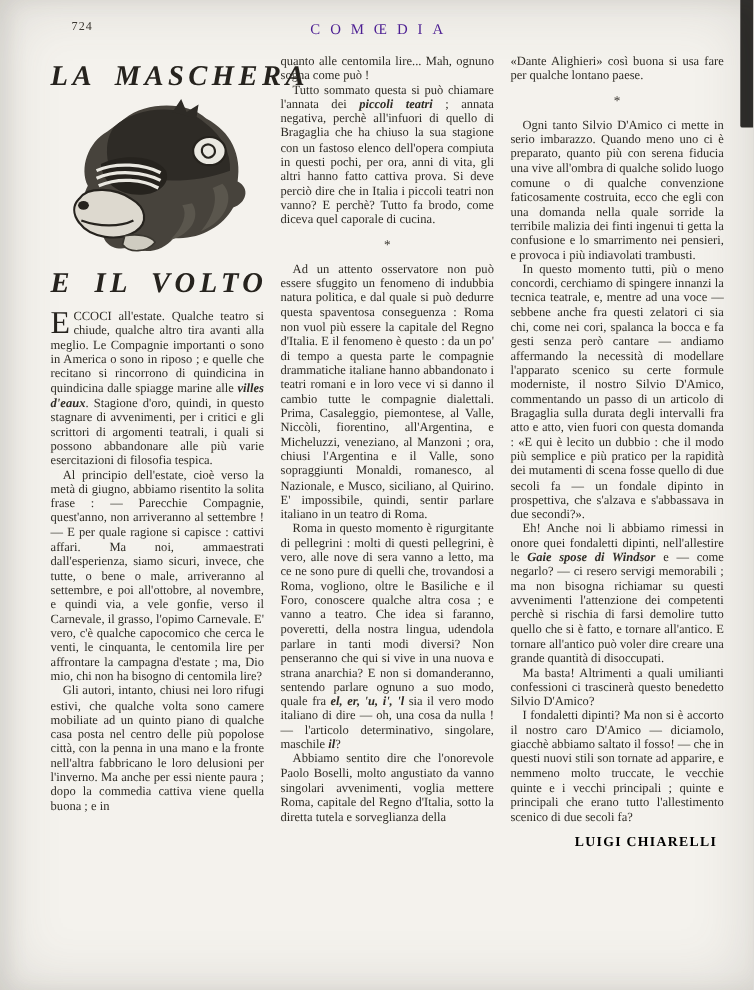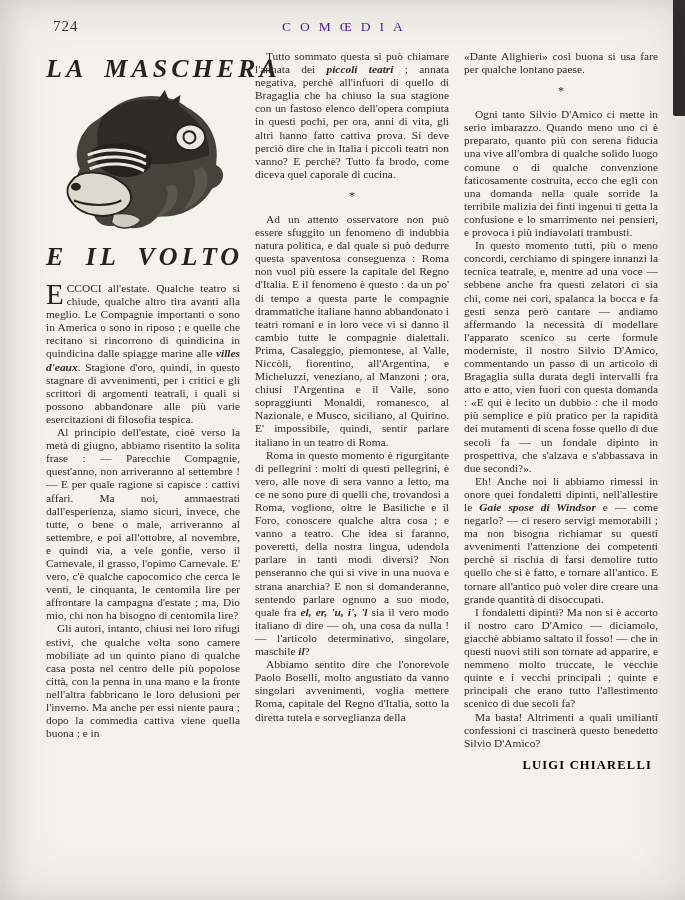--- a/index.html
+++ b/index.html
@@ -12,21 +12,21 @@
   }
   .page::after{
     content:"";position:absolute;inset:0;pointer-events:none;
     box-shadow:inset 0 0 55px rgba(90,85,75,.18), inset 8px 0 18px rgba(90,85,75,.10);
   }
   .edge-strip{
     position:absolute;top:0;right:0;width:12px;height:116px;
     background:#2a2927;border-bottom-left-radius:2px;
   }
   .header{position:absolute;top:18px;left:0;width:100%;height:24px;}
-  .pagenum{position:absolute;left:53px;top:0;font-size:15px;letter-spacing:1px;color:#3a362f;}
+  .pagenum{position:absolute;left:65px;top:0;font-size:11px;letter-spacing:1px;color:#3a362f;}
   .masthead{
     position:absolute;left:0;top:1px;width:100%;text-align:center;
     font-size:13.5px;letter-spacing:9px;color:#4c1d95;text-indent:9px;
   }
   .columns{
     position:absolute;top:44px;left:46px;right:27px;bottom:20px;
     display:flex;gap:15px;
   }
   .col{flex:1 1 0;min-width:0;padding-top:6px;}
   .title{
@@ -95,32 +95,33 @@
       </div>
 
       <h1 class="title title2">E IL VOLTO</h1>
 
       <p class="body-p"><span class="dropcap">E</span><span><span>CCOCI all'estate. Qualche teatro si chiude, qualche altro tira avanti alla meglio. Le Compagnie importanti o sono in America o sono in riposo ; e quelle che recitano si rincorrono di quindicina in quindicina dalle spiagge marine alle </span><span class="it">villes d'eaux</span><span>. Stagione d'oro, quindi, in questo stagnare di avvenimenti, per i critici e gli scrittori di argomenti teatrali, i quali si possono abbandonare alle più varie esercitazioni di filosofia tespica.</span></span></p>
       <p class="body-p indent"><span>Al principio dell'estate, cioè verso la metà di giugno, abbiamo risentito la solita frase : — Parecchie Compagnie, quest'anno, non arriveranno al settembre ! — E per quale ragione si capisce : cattivi affari. Ma noi, ammaestrati dall'esperienza, siamo sicuri, invece, che tutte, o bene o male, arriveranno al settembre, e poi all'ottobre, al novembre, e quindi via, a vele gonfie, verso il Carnevale, il grasso, l'opimo Carnevale. E' vero, c'è qualche capocomico che cerca le venti, le cinquanta, le centomila lire per affrontare la campagna d'estate ; ma, Dio mio, chi non ha bisogno di centomila lire?</span></p>
       <p class="body-p indent"><span>Gli autori, intanto, chiusi nei loro rifugi estivi, che qualche volta sono camere mobiliate ad un quinto piano di qualche casa posta nel centro delle più popolose città, con la penna in una mano e la fronte nell'altra fabbricano le loro delusioni per l'inverno. Ma anche per essi niente paura ; dopo la commedia cattiva viene quella buona ; e in</span></p>
     </section>
 
     <section class="col">
+      <p class="body-p"><span>quanto alle centomila lire... Mah, ognuno sogna come può !</span></p>
       <p class="body-p indent"><span>Tutto sommato questa si può chiamare l'annata dei </span><span class="it">piccoli teatri</span><span> ; annata negativa, perchè all'infuori di quello di Bragaglia che ha chiuso la sua stagione con un fastoso elenco dell'opera compiuta in questi pochi, per ora, anni di vita, gli altri hanno fatto cattiva prova. Si deve perciò dire che in Italia i piccoli teatri non vanno? E perchè? Tutto fa brodo, come diceva quel caporale di cucina.</span></p>
       <div class="sep">*</div>
       <p class="body-p indent"><span>Ad un attento osservatore non può essere sfuggito un fenomeno di indubbia natura politica, e dal quale si può dedurre questa spaventosa conseguenza : Roma non vuol più essere la capitale del Regno d'Italia. E il fenomeno è questo : da un po' di tempo a questa parte le compagnie drammatiche italiane hanno abbandonato i teatri romani e in loro vece vi si danno il cambio tutte le compagnie dialettali. Prima, Casaleggio, piemontese, al Valle, Niccòli, fiorentino, all'Argentina, e Micheluzzi, veneziano, al Manzoni ; ora, chiusi l'Argentina e il Valle, sono sopraggiunti Monaldi, romanesco, al Nazionale, e Musco, siciliano, al Quirino. E' impossibile, quindi, sentir parlare italiano in un teatro di Roma.</span></p>
       <p class="body-p indent"><span>Roma in questo momento è rigurgitante di pellegrini : molti di questi pellegrini, è vero, alle nove di sera vanno a letto, ma ce ne sono pure di quelli che, trovandosi a Roma, vogliono, oltre le Basiliche e il Foro, conoscere qualche altra cosa ; e vanno a teatro. Che idea si faranno, poveretti, della nostra lingua, udendola parlare in tanti modi diversi? Non penseranno che qui si vive in una nuova e strana anarchia? E non si domanderanno, sentendo parlare ognuno a suo modo, quale fra </span><span class="it">el, er, 'u, i', 'l</span><span> sia il vero modo italiano di dire — oh, una cosa da nulla ! — l'articolo determinativo, singolare, maschile </span><span class="it">il</span><span>?</span></p>
       <p class="body-p indent"><span>Abbiamo sentito dire che l'onorevole Paolo Boselli, molto angustiato da vanno singolari avvenimenti, voglia mettere Roma, capitale del Regno d'Italia, sotto la diretta tutela e sorveglianza della</span></p>
     </section>
 
     <section class="col">
       <p class="body-p"><span>«Dante Alighieri» così buona si usa fare per qualche lontano paese.</span></p>
       <div class="sep">*</div>
       <p class="body-p indent"><span>Ogni tanto Silvio D'Amico ci mette in serio imbarazzo. Quando meno uno ci è preparato, quanto più con serena fiducia una vive all'ombra di qualche solido luogo comune o di qualche convenzione faticosamente costruita, ecco che egli con una domanda nella quale sorride la terribile malizia dei finti ingenui ti getta la confusione e lo smarrimento nei pensieri, e provoca i più indiavolati trambusti.</span></p>
       <p class="body-p indent"><span>In questo momento tutti, più o meno concordi, cerchiamo di spingere innanzi la tecnica teatrale, e, mentre ad una voce — sebbene anche fra questi zelatori ci sia chi, come nei cori, spalanca la bocca e fa gesti senza però cantare — andiamo affermando la necessità di modellare l'apparato scenico su certe formule moderniste, il nostro Silvio D'Amico, commentando un passo di un articolo di Bragaglia sulla durata degli intervalli fra atto e atto, vien fuori con questa domanda : «E qui è lecito un dubbio : che il modo più semplice e più pratico per la rapidità dei mutamenti di scena fosse quello di due secoli fa — un fondale dipinto in prospettiva, che s'alzava e s'abbassava in due secondi?».</span></p>
       <p class="body-p indent"><span>Eh! Anche noi li abbiamo rimessi in onore quei fondaletti dipinti, nell'allestire le </span><span class="it">Gaie spose di Windsor</span><span> e — come negarlo? — ci resero servigi memorabili ; ma non bisogna richiamar su questi avvenimenti l'attenzione dei competenti perchè si rischia di farsi demolire tutto quello che si è fatto, e tornare all'antico. E tornare all'antico può voler dire creare una grande quantità di disoccupati.</span></p>
+      <p class="body-p indent"><span>Ma basta! Altrimenti a quali umilianti confessioni ci trascinerà questo benedetto Silvio D'Amico?</span></p>
       <p class="body-p indent"><span>I fondaletti dipinti? Ma non si è accorto il nostro caro D'Amico — diciamolo, giacchè abbiamo saltato il fosso! — che in questi nuovi stili son tornate ad apparire, e nemmeno molto truccate, le vecchie quinte e i vecchi principali ; quinte e principali che erano tutto l'allestimento scenico di due secoli fa?</span></p>
-      <p class="body-p indent"><span>Ma basta! Altrimenti a quali umilianti confessioni ci trascinerà questo benedetto Silvio D'Amico?</span></p>
       <div class="signature">LUIGI CHIARELLI</div>
     </section>
 
   </div>
 </div>
 
 </body></html>

